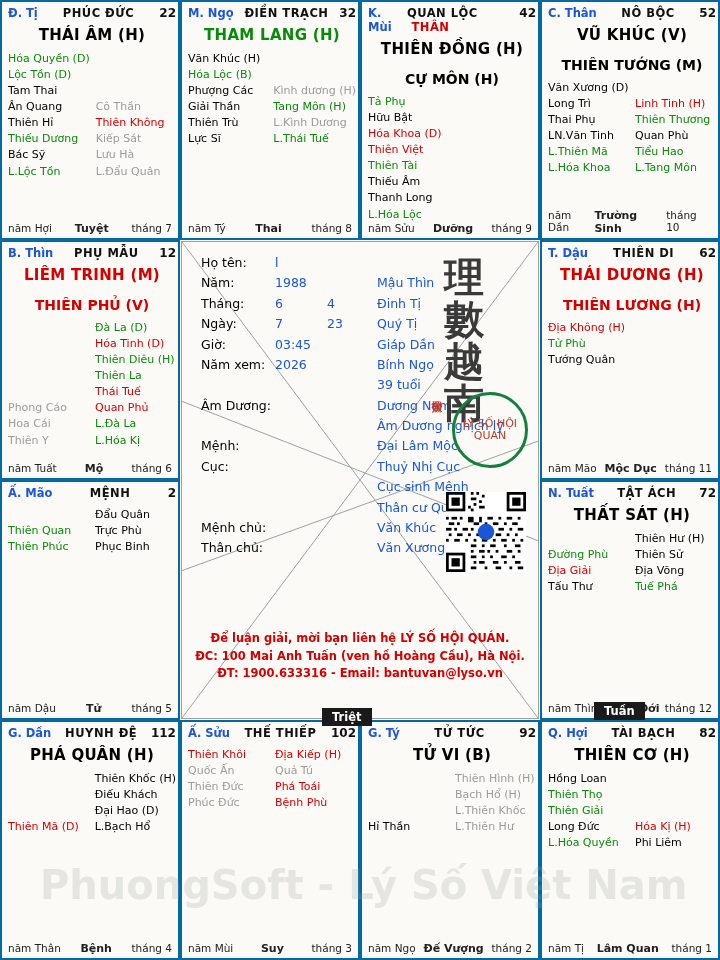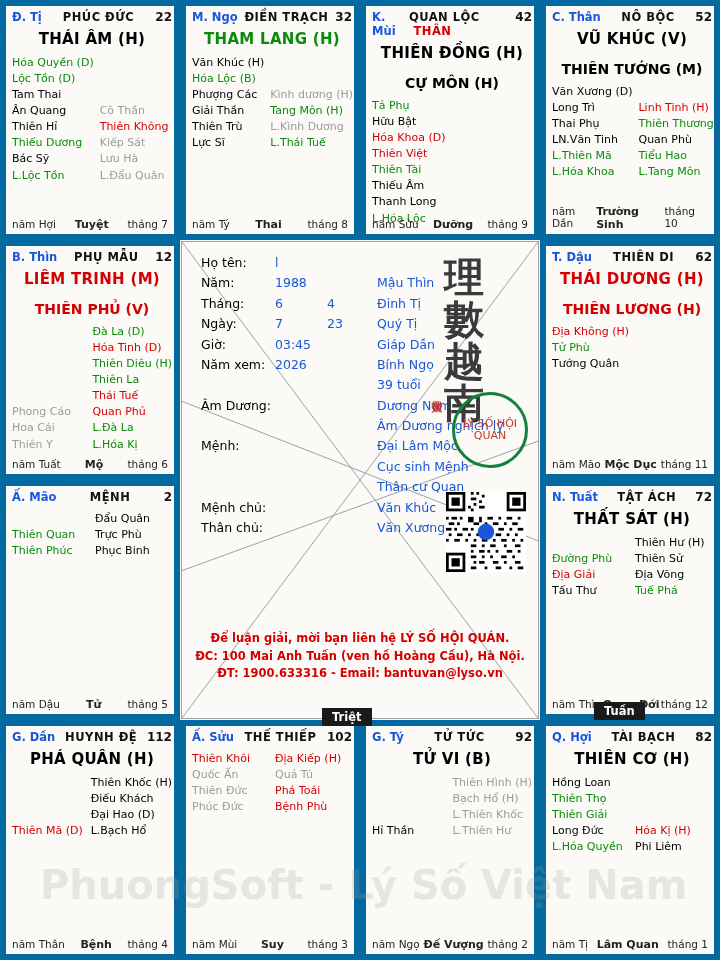--- a/index.html
+++ b/index.html
@@ -12,21 +12,21 @@
     overflow:hidden;
   }
   #board {
     position:absolute; left:0; top:0; width:720px; height:960px;
     display:grid;
     grid-template-columns:180px 180px 180px 180px;
     grid-template-rows:240px 240px 240px 240px;
     background:#fbfaf7;
   }
   .cell {
-    border:6px solid #0369a1;
+    border:2px solid #0369a1;
     position:relative;
     padding:4px 2px 0 6px;
     overflow:hidden;
     background:transparent;
   }
   .hdr { display:flex; justify-content:space-between; align-items:baseline; font-size:11.5px; font-weight:bold; }
   .hdr .chi { color:#1a56d6; }
   .hdr .cung { color:#111; letter-spacing:.5px; }
   .hdr .num { color:#111; font-weight:bold; font-size:12px; }
   .maintitle { text-align:center; font-weight:bold; font-size:15px; margin-top:6px; letter-spacing:.3px; }
@@ -486,20 +486,26 @@
         <span class="lab"></span>
         <span class="v1"></span>
         <span class="v2"></span>
         <span class="v3">Âm Dương nghịch lý</span>
       </div>
       <div class="row">
         <span class="lab">Mệnh:</span>
         <span class="v1"></span>
         <span class="v2"></span>
         <span class="v3">Đại Lâm Mộc</span>
+      </div>
+      <div class="row">
+        <span class="lab">Cục:</span>
+        <span class="v1"></span>
+        <span class="v2"></span>
+        <span class="v3">Thuỷ Nhị Cục</span>
       </div>
       <div class="row">
         <span class="lab"></span>
         <span class="v1"></span>
         <span class="v2"></span>
         <span class="v3">Cục sinh Mệnh</span>
       </div>
       <div class="row">
         <span class="lab"></span>
         <span class="v1"></span>

